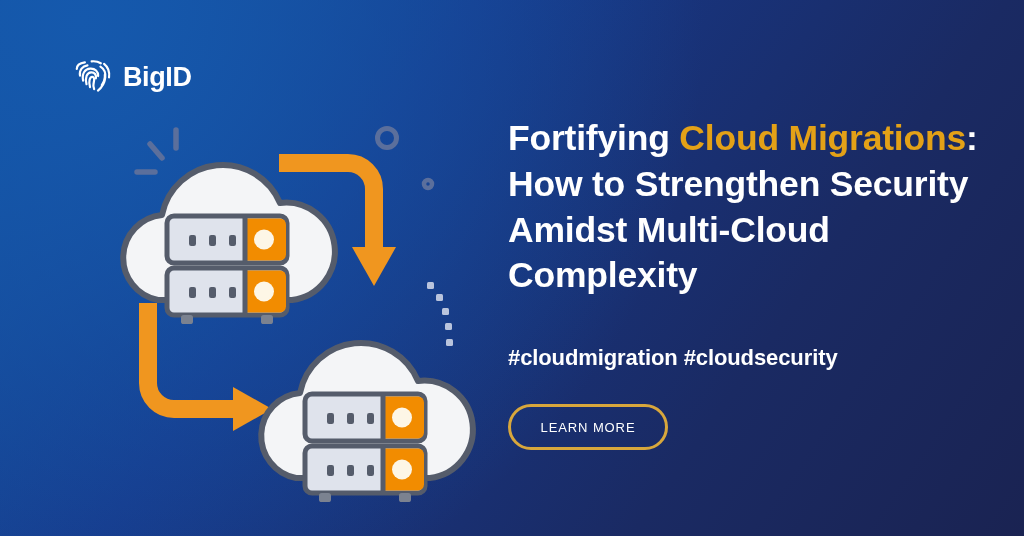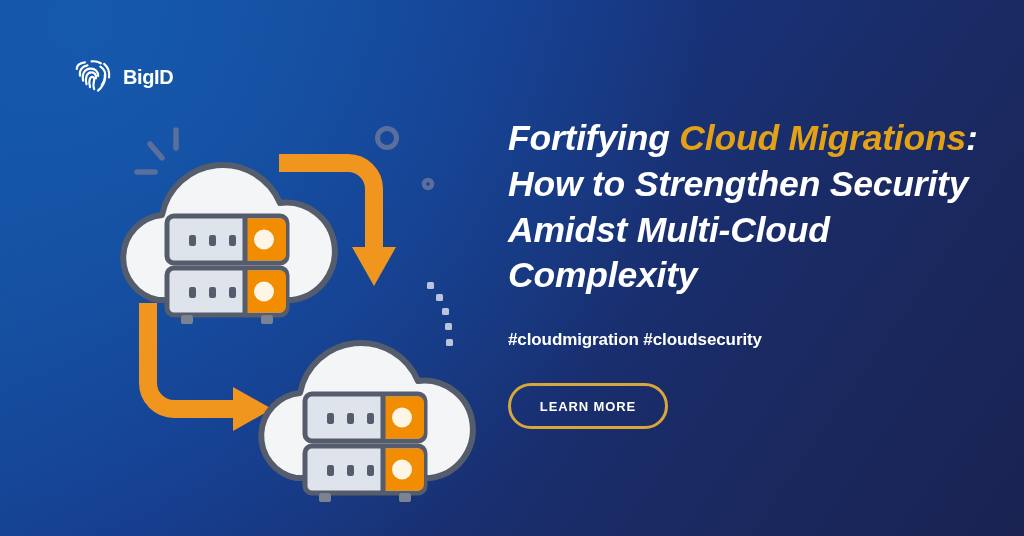--- a/index.html
+++ b/index.html
@@ -22,21 +22,21 @@
 
   
   .logo {
     position:absolute;
     left:72px; top:56px;
     display:flex; align-items:center; gap:9px;
   }
   .logo-mark { width:42px; height:42px; display:block; }
   .logo-word {
     color:#ffffff;
-    font-size:20px;
+    font-size:27px;
     font-weight:bold;
     letter-spacing:-0.4px;
     line-height:1;
   }
 
   
   .art { position:absolute; left:80px; top:100px; width:410px; height:400px; }
   .art svg { display:block; width:100%; height:100%; overflow:visible; }
 
   
@@ -44,46 +44,45 @@
     position:absolute;
     left:508px; top:116px;
     width:470px;
   }
   .headline {
     color:#ffffff;
     font-size:35.5px;
     font-weight:bold;
     line-height:1.29;
     letter-spacing:-0.2px;
-    font-style:italic;
   }
   .headline .accent { color:#e3a117; }
 
   .tags {
-    margin-top:29px;
-    color:#ffffff;
-    font-size:17px;
+    margin-top:43px;
+    color:#ffffff;
+    font-size:22px;
     font-weight:bold;
     line-height:1.42;
     letter-spacing:-0.1px;
   }
 
   .cta {
     margin-top:31px;
     display:inline-flex;
     align-items:center;
     justify-content:center;
     width:160px;
     height:46px;
     border:3px solid #d8a73c;
     border-radius:26px;
     background:transparent;
     color:#ffffff;
     font-size:13px;
-    font-weight:bold;
+    font-weight:normal;
     letter-spacing:0.9px;
     cursor:pointer;
     font-family:"Liberation Sans", sans-serif;
   }
 </style>
 </head>
 <body>
 
 <div class="banner">
 

